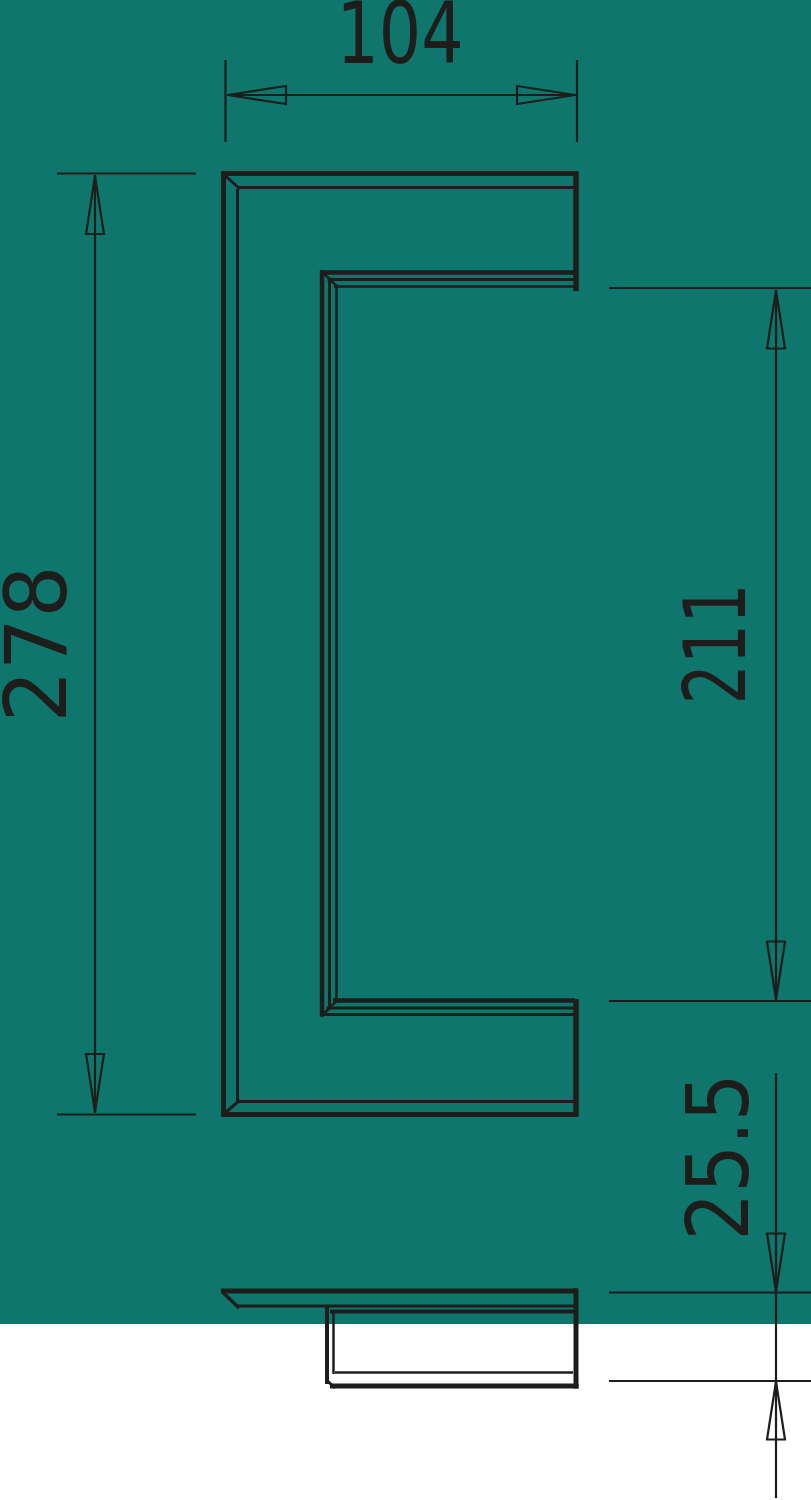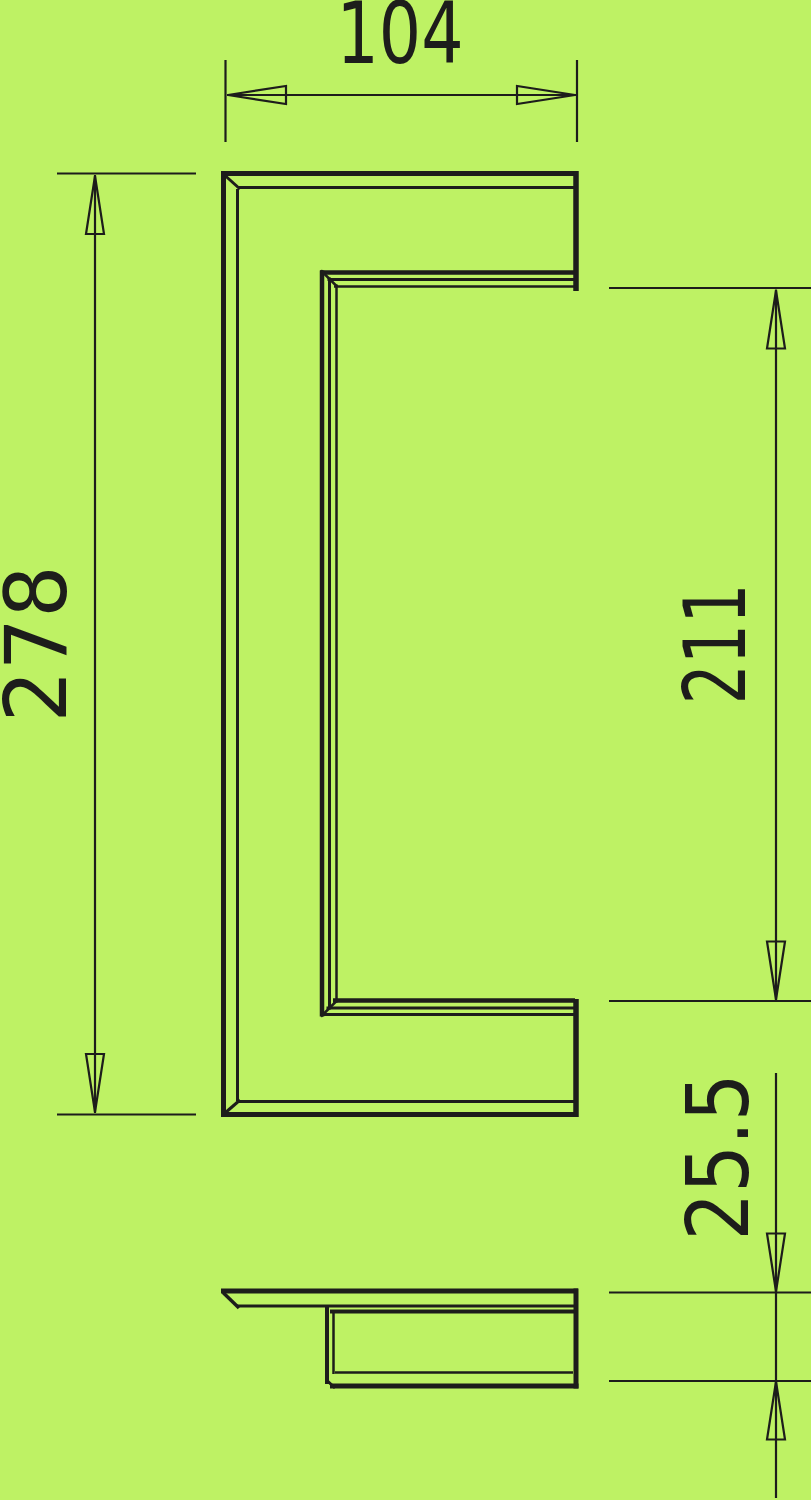--- a/index.html
+++ b/index.html
@@ -1,17 +1,17 @@
 <!DOCTYPE html>
 <html style="--line-color: #1d1d1b;"><head>
 <meta charset="utf-8">
 <style>
   html,body{margin:0;padding:0;}
   body{width:811px;height:1500px;background:#fff;overflow:hidden;}
-  .stage{position:relative;width:811px;height:1500px;background:#bef264;}
+  .stage{position:relative;width:811px;height:1324px;background:#0f766e;}
   svg{display:block;}
   .ln{stroke:var(--line-color,#1d1d1b);fill:none;stroke-linecap:butt;}
   .arrow{stroke:var(--line-color,#1d1d1b);fill:none;stroke-width:2.2;stroke-linejoin:miter;}
   .dim{stroke-width:2.2;}
   text.dimtxt{
     font-family:"DejaVu Sans","Liberation Sans",sans-serif;
     font-size:85px;
     fill:var(--line-color,#1d1d1b);
     font-weight:400;
   }

